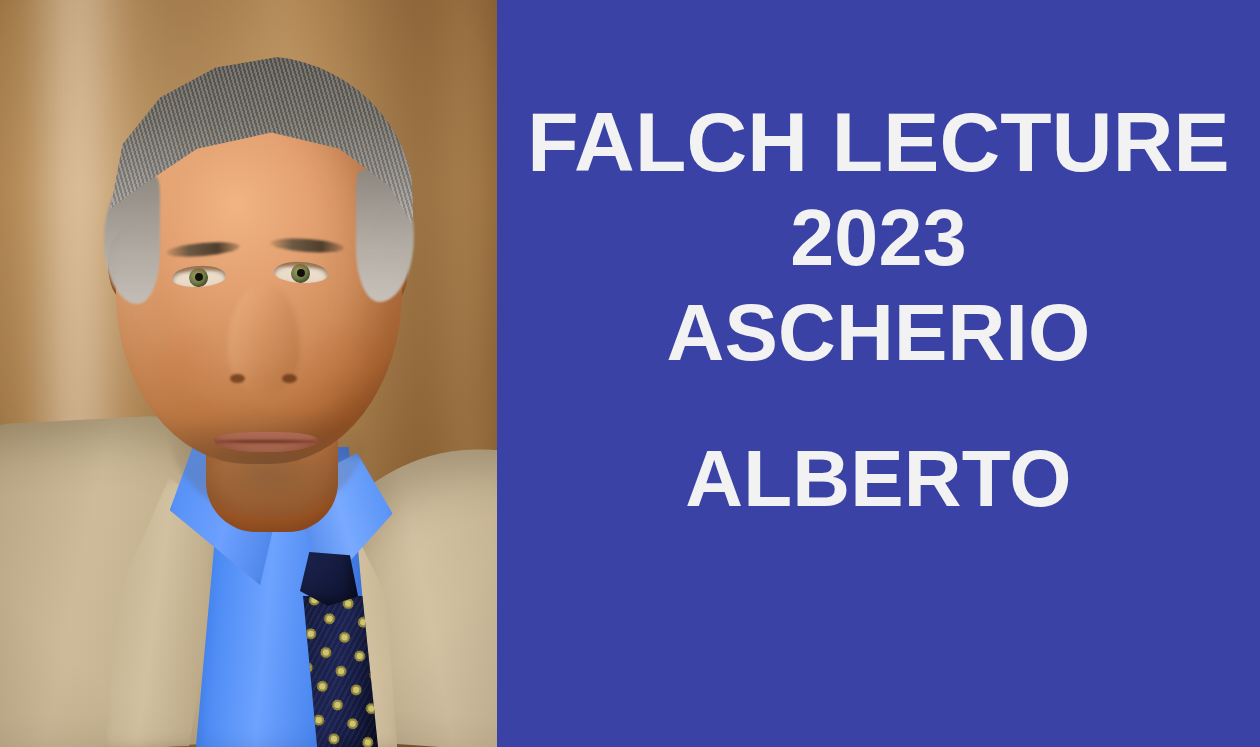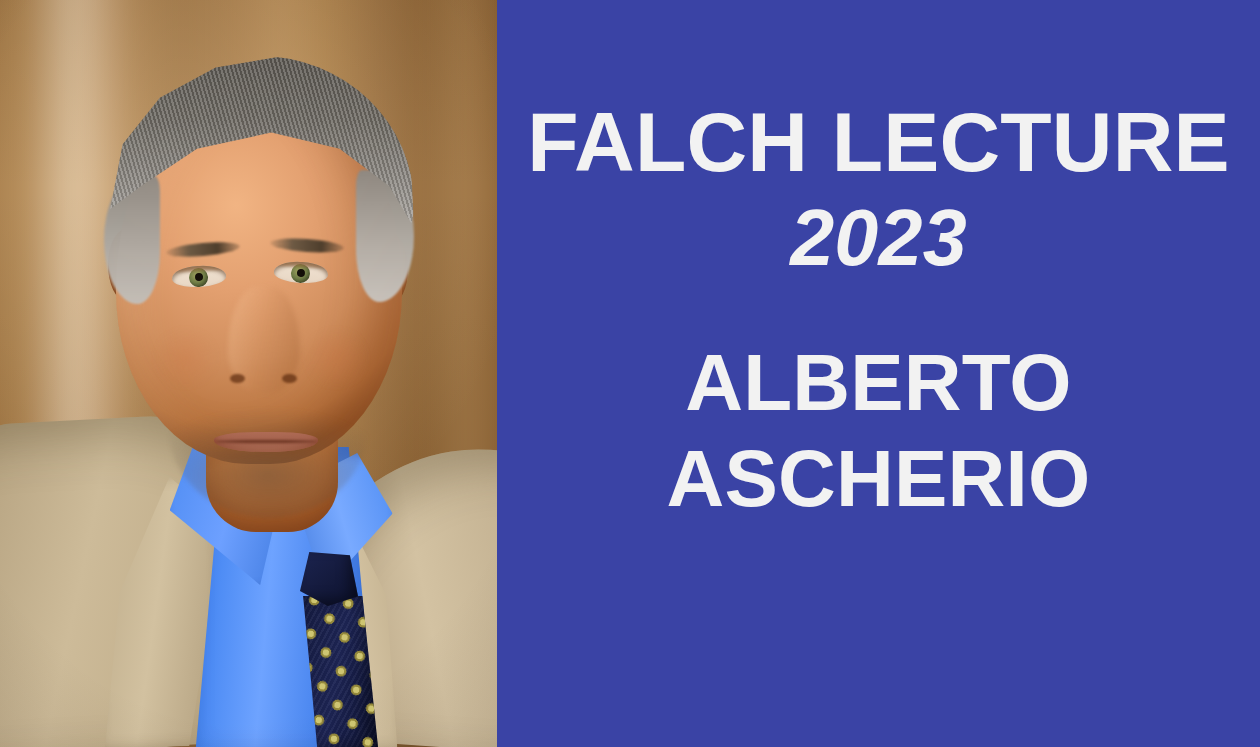--- a/index.html
+++ b/index.html
@@ -370,21 +370,21 @@
   .line {
     display: block;
     width: 100%;
     font-weight: bold;
     letter-spacing: 0.2px;
     line-height: 1.0;
     white-space: nowrap;
   }
 
   .l-title   { font-size: 84px; margin-top: 100px; }
-  .l-year    { font-size: 79px; margin-top: 14px; font-style: italic; }
+  .l-year    { font-size: 79px; margin-top: 14px; }
   .l-present { font-size: 70px; margin-top: 62px; }
   .l-name1   { font-size: 80px; margin-top: 66px; }
   .l-name2   { font-size: 80px; margin-top: 16px; }
 </style>
 </head>
 <body>
 
 <div class="banner">
 
   <div class="photo">
@@ -440,17 +440,17 @@
     <div class="stubble"></div>
     <div class="mouth"></div>
     <div class="mouth-line"></div>
 
     <div class="photo-vignette"></div>
   </div>
 
   <div class="panel">
     <span class="line l-title">FALCH LECTURE</span>
     <span class="line l-year">2023</span>
+    <span class="line l-name2">ASCHERIO</span>
     <span class="line l-name1">ALBERTO</span>
-    <span class="line l-name2">ASCHERIO</span>
   </div>
 
 </div>
 
 </body></html>

